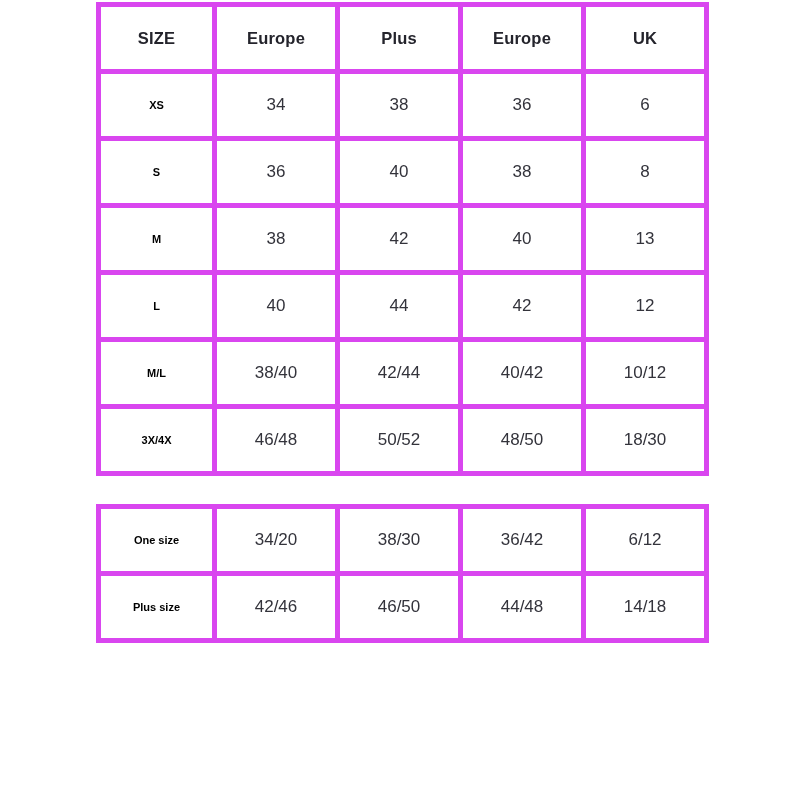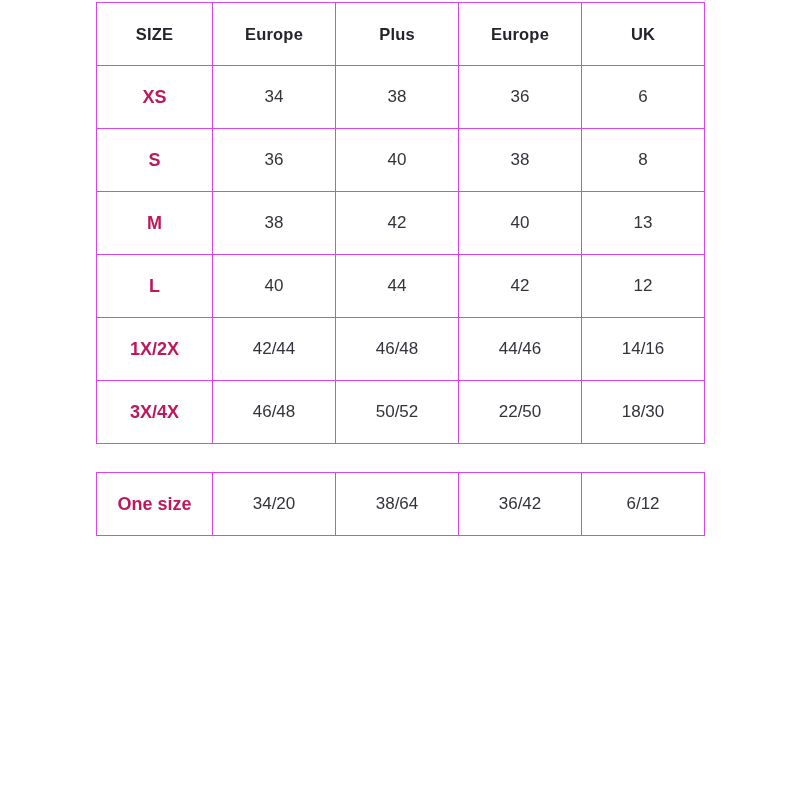--- a/index.html
+++ b/index.html
@@ -21,39 +21,39 @@
     box-sizing: border-box;
     padding: 0 96px;
   }
   table.size-table {
     width: 608px;
     border-collapse: collapse;
     table-layout: fixed;
   }
   table.size-table td,
   table.size-table th {
-    border: 1px solid #d946ef;
+    border: 5px solid #d946ef;
     height: 62px;
     text-align: center;
     vertical-align: middle;
     font-size: 17px;
     font-weight: 400;
     color: #33333b;
     padding: 0;
   }
   table.size-table th {
     font-weight: 700;
     font-size: 16.5px;
     letter-spacing: 0.2px;
     color: #24242c;
   }
   table.size-table td.label-cell {
     font-weight: 700;
-    font-size: 18px;
-    color: #be185d;
+    font-size: 11px;
+    color: #000000;
   }
   col.c-first { width: 116px; }
   col.c-rest  { width: 123px; }
   .spacer {
     height: 28px;
   }
   .main-table-wrap {
     padding-top: 2px;
   }
 </style>
@@ -103,31 +103,31 @@
           <td>13</td>
         </tr>
         <tr>
           <td class="label-cell">L</td>
           <td>40</td>
           <td>44</td>
           <td>42</td>
           <td>12</td>
         </tr>
         <tr>
-          <td class="label-cell">1X/2X</td>
+          <td class="label-cell">M/L</td>
+          <td>38/40</td>
           <td>42/44</td>
-          <td>46/48</td>
-          <td>44/46</td>
-          <td>14/16</td>
+          <td>40/42</td>
+          <td>10/12</td>
         </tr>
         <tr>
           <td class="label-cell">3X/4X</td>
           <td>46/48</td>
           <td>50/52</td>
-          <td>22/50</td>
+          <td>48/50</td>
           <td>18/30</td>
         </tr>
       </tbody>
     </table>
   </div>
 
   <div class="spacer"></div>
 
   <div>
     <table class="size-table">
@@ -135,21 +135,28 @@
         <col class="c-first">
         <col class="c-rest">
         <col class="c-rest">
         <col class="c-rest">
         <col class="c-rest">
       </colgroup>
       <tbody>
         <tr>
           <td class="label-cell">One size</td>
           <td>34/20</td>
-          <td>38/64</td>
+          <td>38/30</td>
           <td>36/42</td>
           <td>6/12</td>
+        </tr>
+        <tr>
+          <td class="label-cell">Plus size</td>
+          <td>42/46</td>
+          <td>46/50</td>
+          <td>44/48</td>
+          <td>14/18</td>
         </tr>
       </tbody>
     </table>
   </div>
 
 </div>
 
 </body></html>

